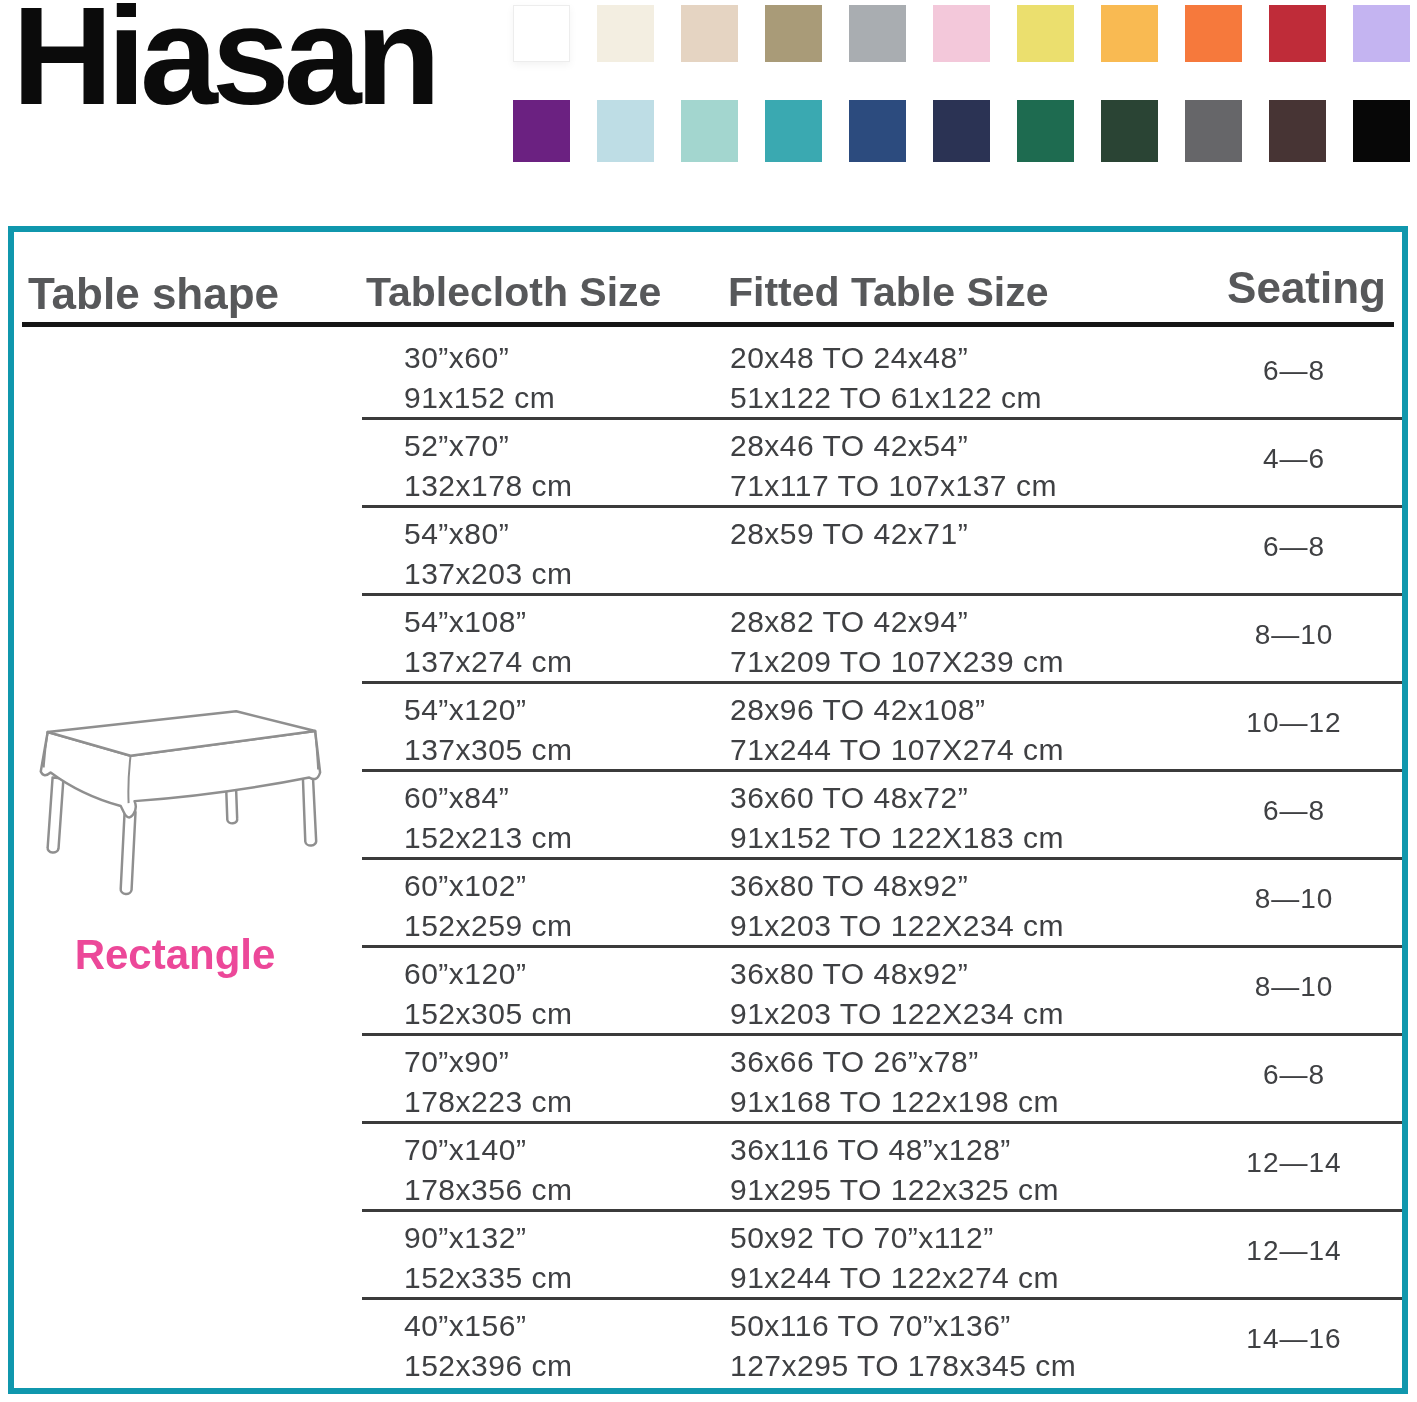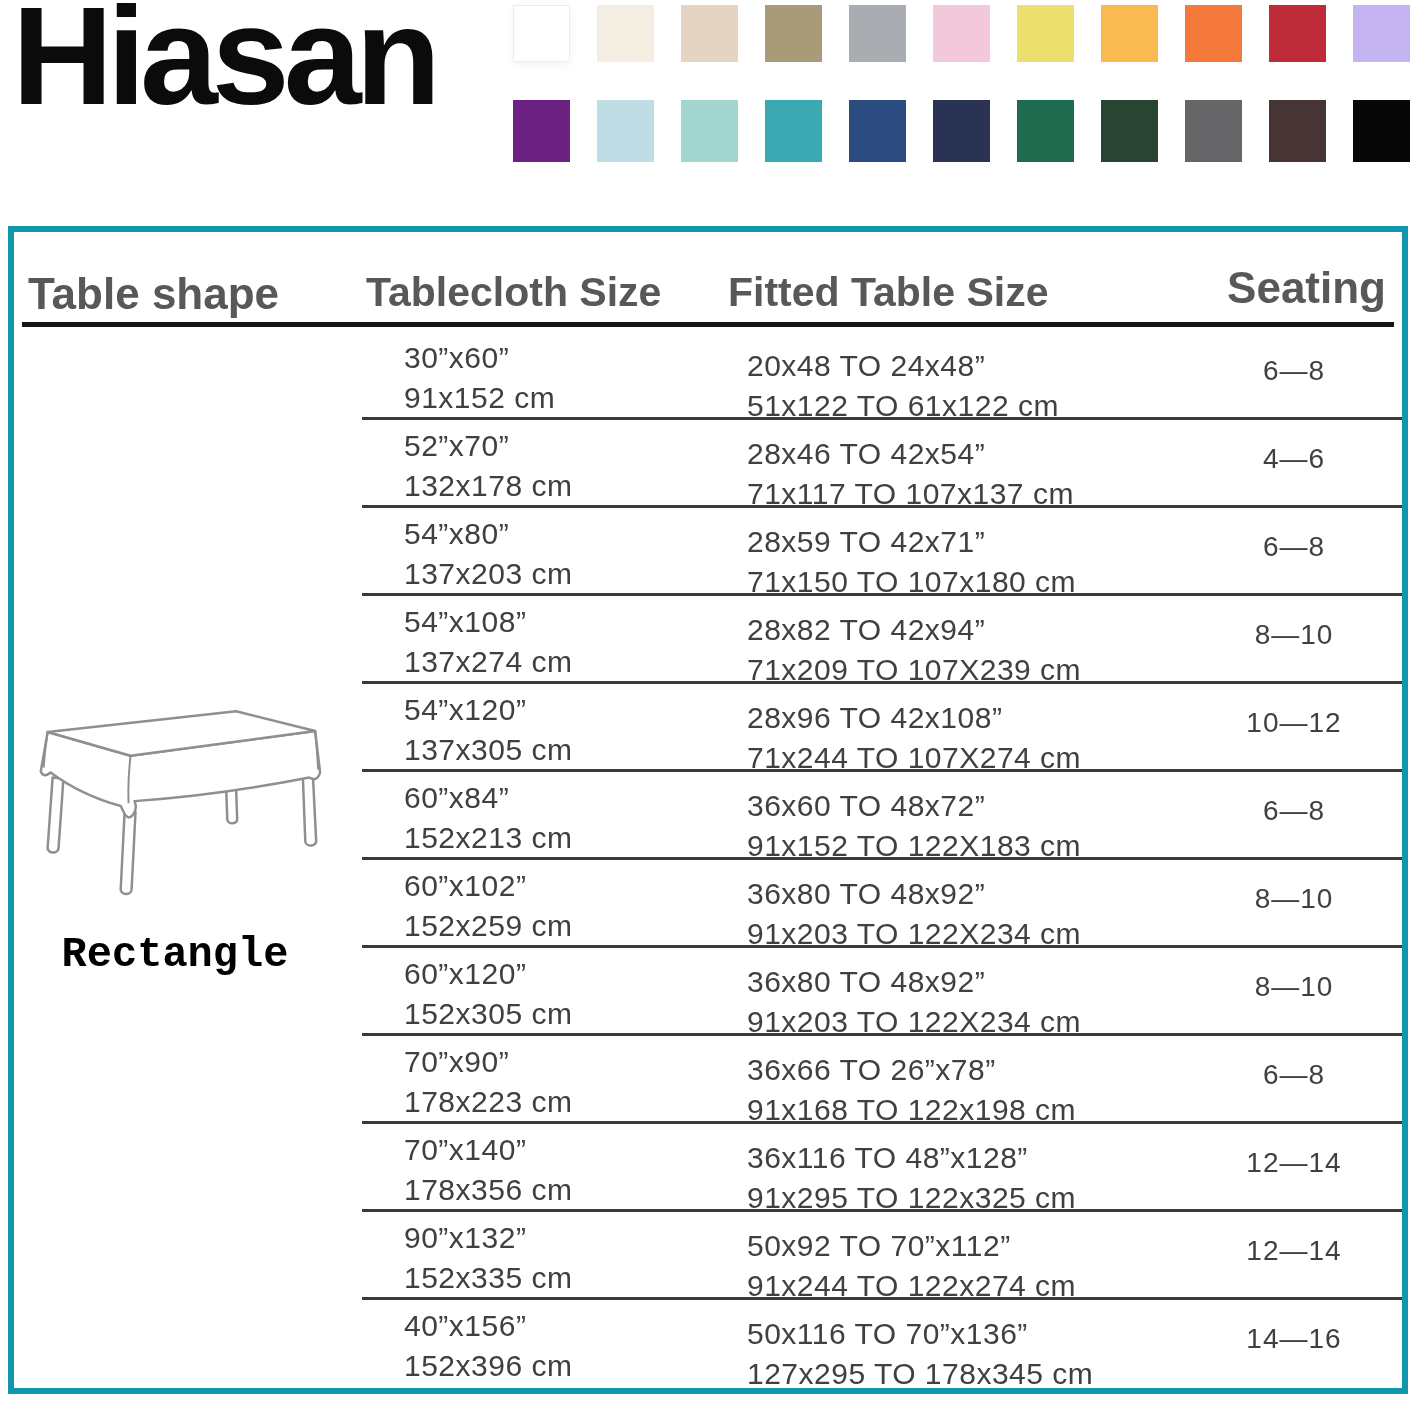--- a/index.html
+++ b/index.html
@@ -47,40 +47,39 @@
     background:#151515;
   }
 
   .rows { position:absolute; left:0; right:0; top:100px; }
   .row  { position:relative; height:88px; }
   .cell {
     position:absolute; font-size:30px; color:#3f4043;
     line-height:1; white-space:nowrap; letter-spacing:0.5px;text-align:right;
   }
   .c1 { left:390px; }
-  .c2 { left:733px;margin-top:8px; }
+  .c2 { left:716px; }
   .t1 { top:11px; }
   .t2 { top:51px; }
   .seat {
     position:absolute; left:1180px; width:200px; top:25px;
     font-size:28px; color:#3f4043; text-align:center; line-height:1;
     letter-spacing:1px; white-space:nowrap;
   }
   .divider {
     position:absolute; left:348px; right:0; bottom:0; height:3px;
     background:#3b3b3b;
   }
 
   
   .illustration { position:absolute; left:22px; top:686px; width:306px; height:248px; }
   .shape-label {
     position:absolute; left:22px; top:934px; width:306px;
-    text-align:center; font-size:42px; font-weight:bold; color:#000000;
+    text-align:center; font-size:42px; font-weight:bold; color:#ec4899;
     line-height:1;
-    font-family:Liberation Mono, monospace;
   }
 </style>
 </head>
 <body>
 
 <div class="logo">Hiasan</div>
 
 <div class="swatch-row r1">
   <div class="swatch outlined" style="background-color: rgb(255, 255, 255);"></div>
   <div class="swatch" style="background-color: rgb(243, 238, 225);"></div>
@@ -133,21 +132,20 @@
       <div class="cell c2 t1">28x46 TO 42x54”</div>
       <div class="cell c2 t2">71x117 TO 107x137 cm</div>
       <div class="seat">4—6</div>
       <div class="divider"></div>
     </div>
 
     <div class="row">
       <div class="cell c1 t1">54”x80”</div>
       <div class="cell c1 t2">137x203 cm</div>
       <div class="cell c2 t1">28x59 TO 42x71”</div>
-      <div class="cell c2 t2">71x150 TO 107x180 cm</div>
       <div class="seat">6—8</div>
       <div class="divider"></div>
     </div>
 
     <div class="row">
       <div class="cell c1 t1">54”x108”</div>
       <div class="cell c1 t2">137x274 cm</div>
       <div class="cell c2 t1">28x82 TO 42x94”</div>
       <div class="cell c2 t2">71x209 TO 107X239 cm</div>
       <div class="seat">8—10</div>

